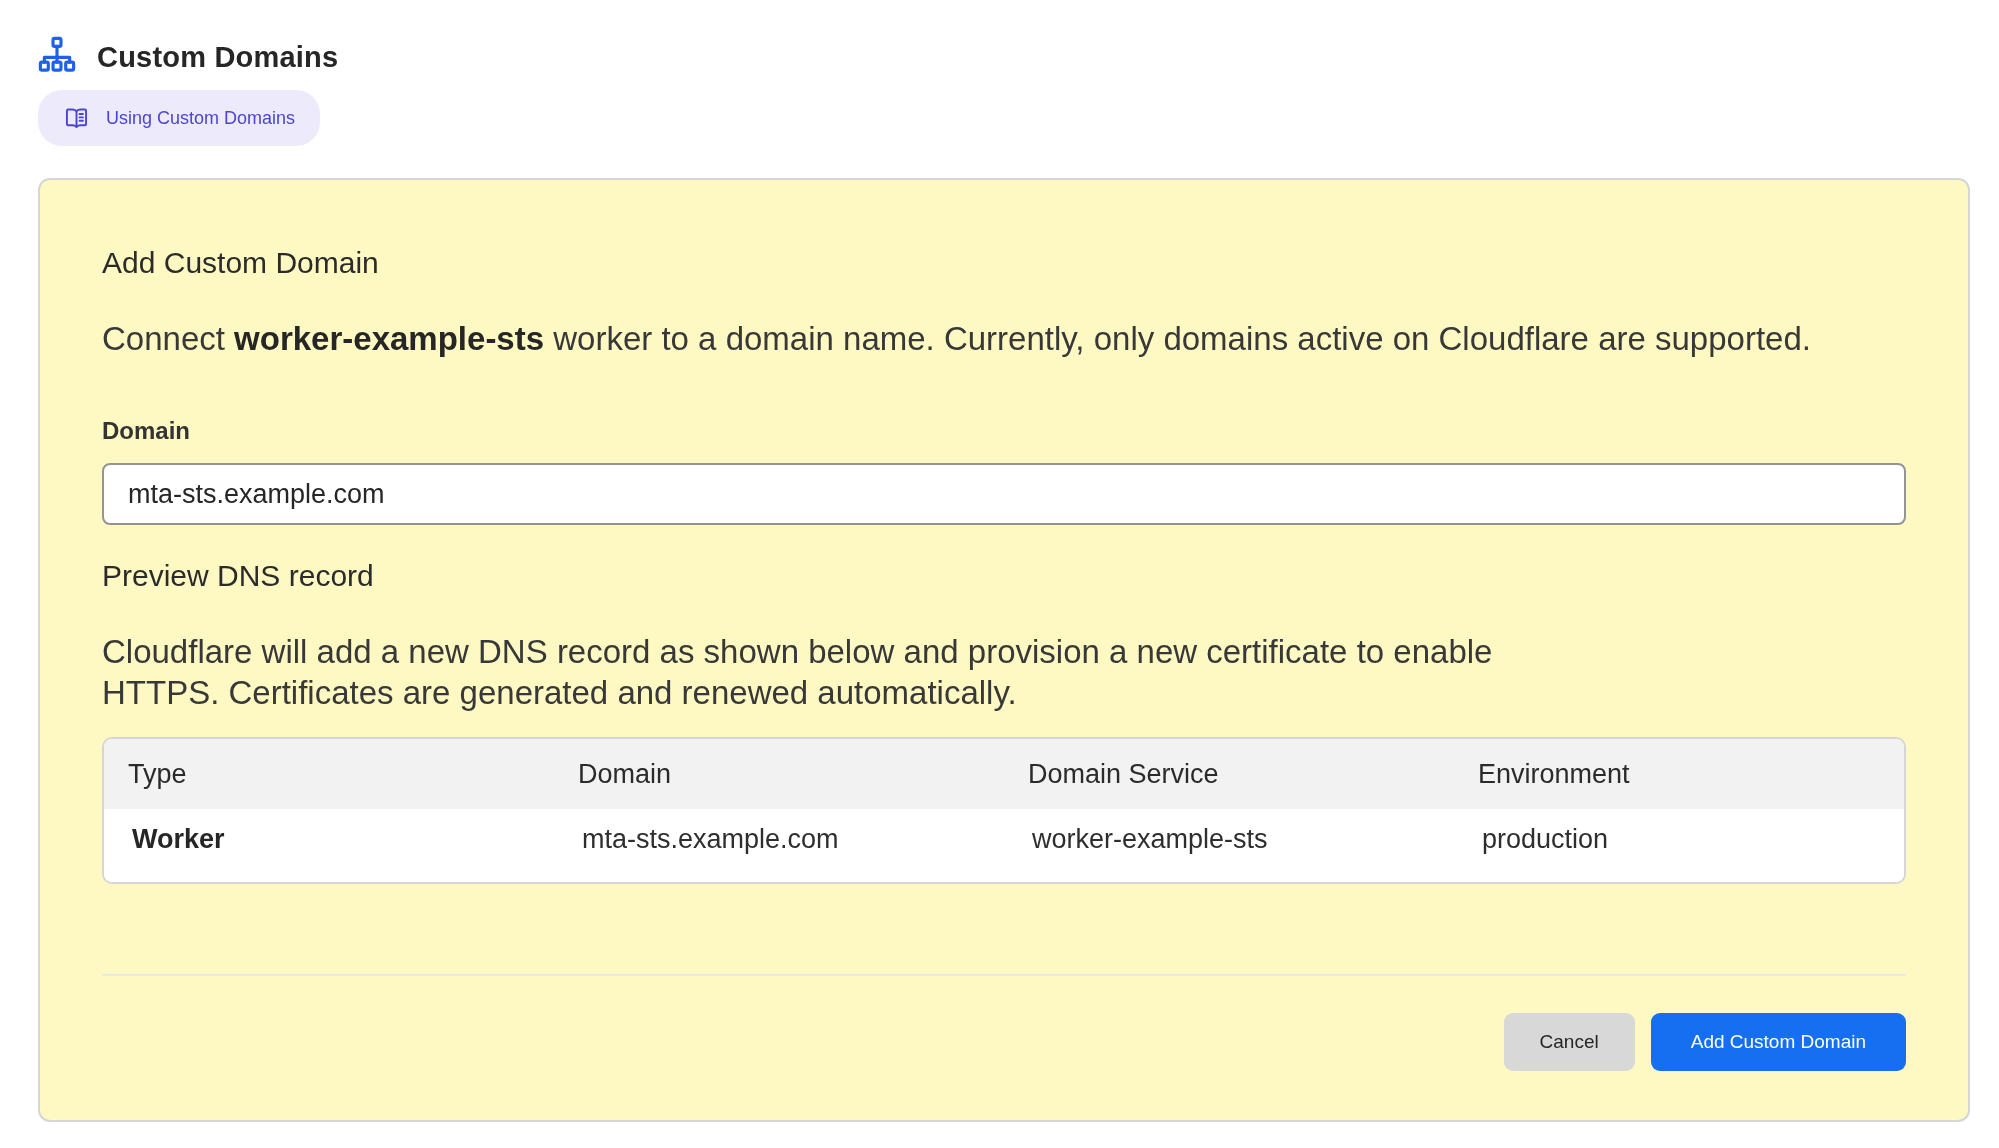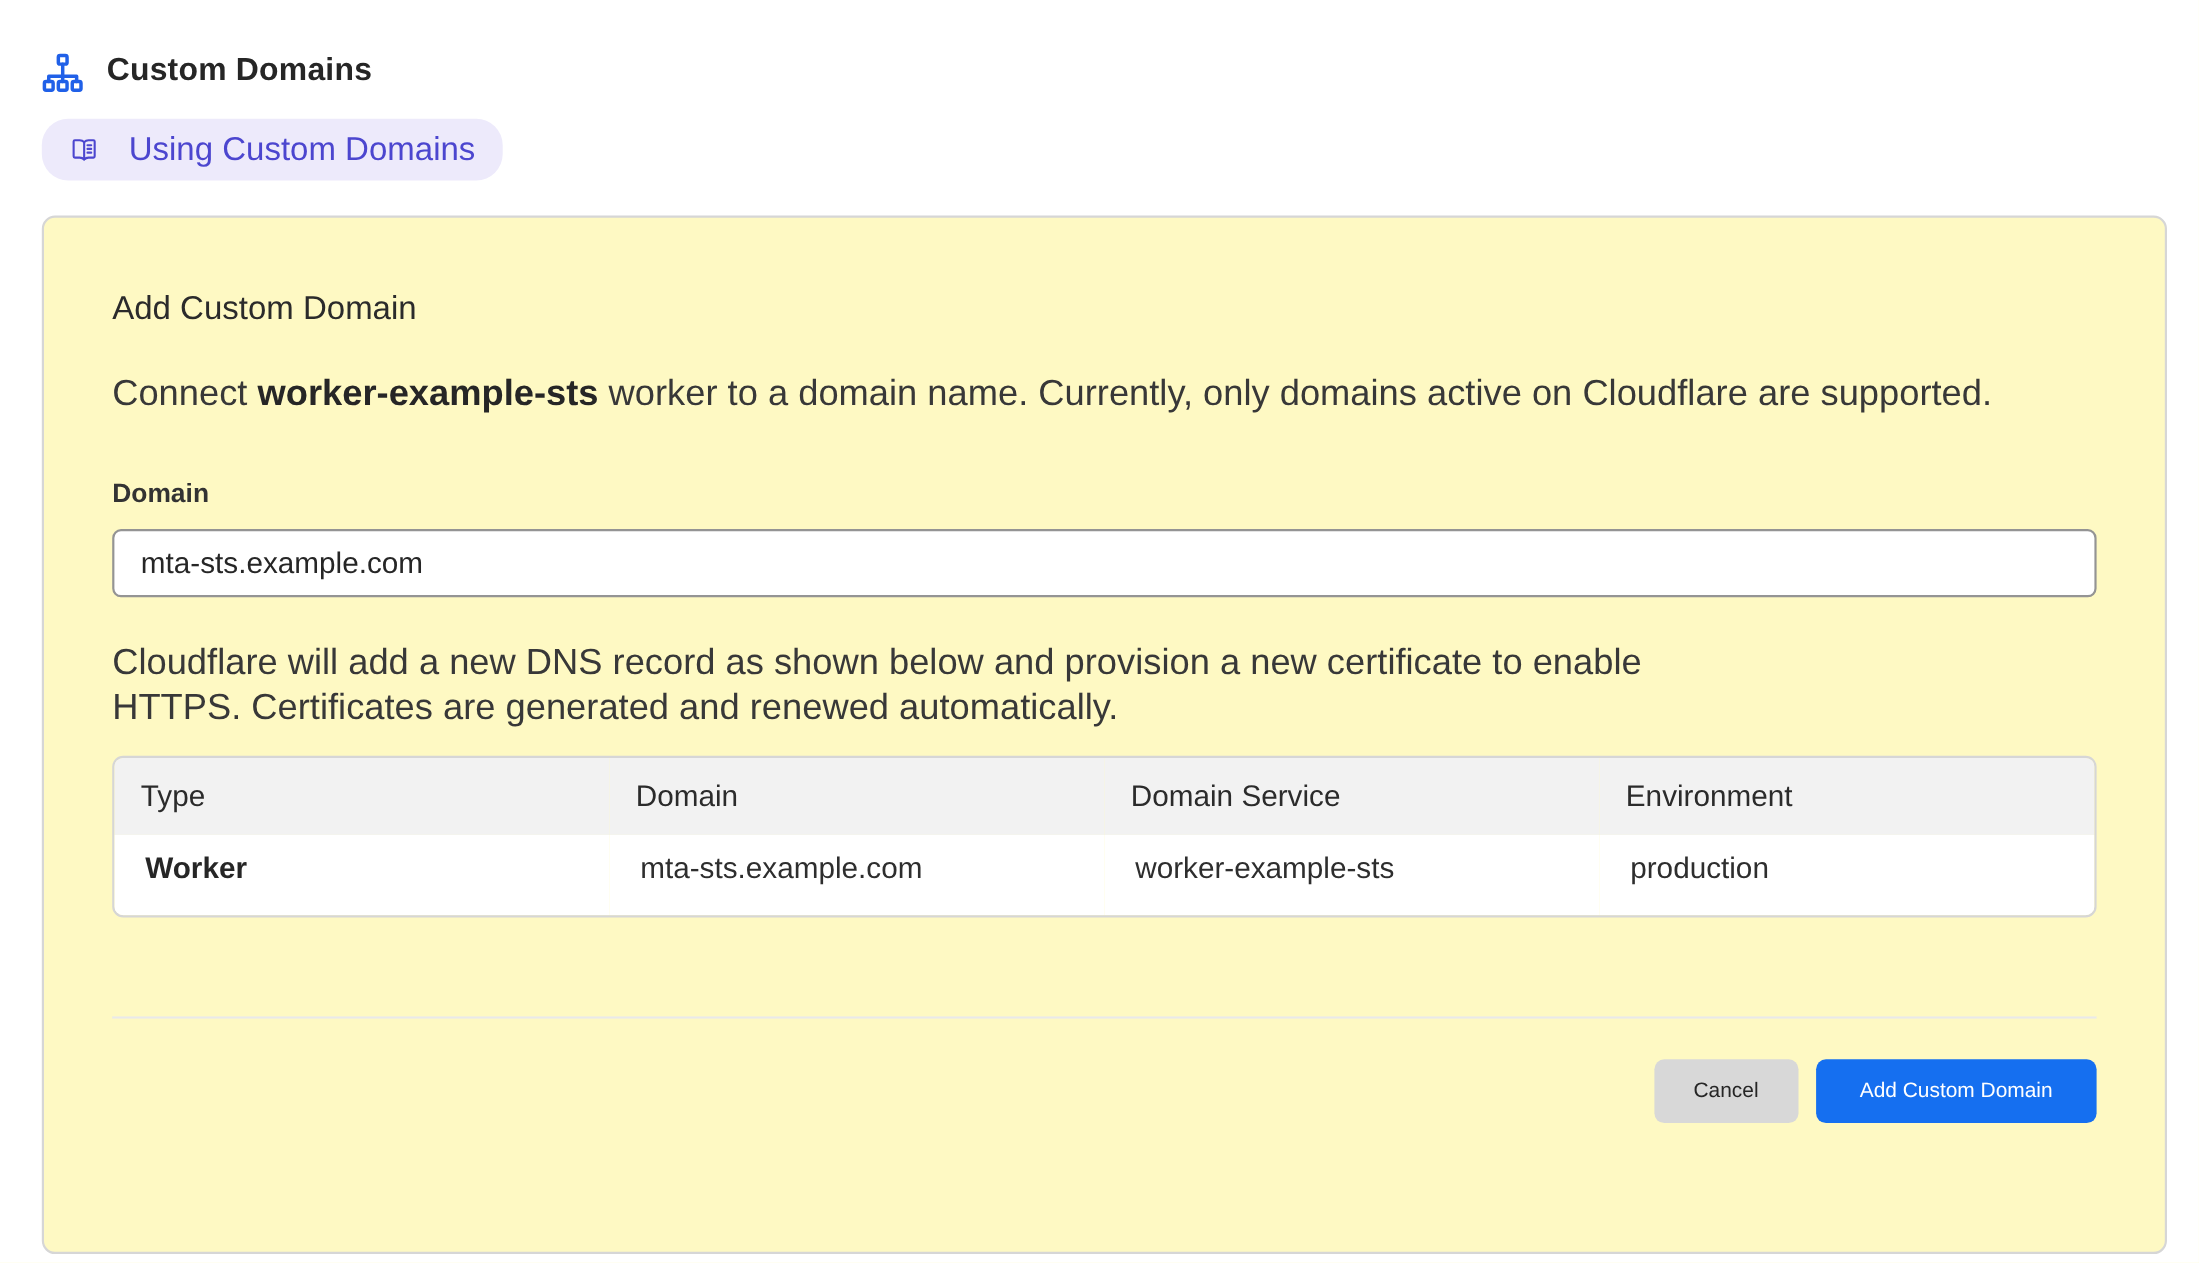--- a/index.html
+++ b/index.html
@@ -7,33 +7,33 @@
   body {
     width: 1999px; height: 1148px;
     background: #ffffff;
     font-family: "Liberation Sans", sans-serif;
     color: #262626;
     overflow: hidden;
   }
   .page { padding: 30px 38px 0 38px; }
 
   
-  .page-header { display: flex; align-items: flex-start; gap: 21px; height: 44px; margin-top: 18px; }
+  .page-header { display: flex; align-items: flex-end; gap: 21px; height: 44px; }
   .page-header h1 { margin: 0; font-size: 29px; font-weight: 600; color: #262626; letter-spacing: .2px; }
   .sitemap-icon svg { display: block; }
 
   .page-sub { margin-top: 16px; display: flex; align-items: center; gap: 26px; }
   .page-sub .sub-text { font-size: 28px; color: #363636; }
   .docs-badge {
-    display: inline-flex; align-items: center; gap: 27px;
+    display: inline-flex; align-items: center; gap: 16px;
     height: 56px; padding: 0 25px;
     border-radius: 24px;
     background: var(--badge-bg, #edeafb);
     color: var(--badge-text, #4c46cf);
-    font-size: 30px;
+    font-size: 18px;
     text-decoration: none;
     cursor: pointer;
     white-space: nowrap;
   }
   .docs-badge svg { display: block; }
 
   
   .card {
     margin-top: 32px;
     width: 1932px; height: 944px;
@@ -137,20 +137,21 @@
 
   <div class="card">
 
     <h2>Add Custom Domain</h2>
 
     <p class="desc"><span>Connect </span><strong>worker-example-sts</strong><span> worker to a domain name. Currently, only domains active on Cloudflare are supported.</span></p>
 
     <label class="field-label">Domain</label>
     <input class="domain-input" type="text" value="mta-sts.example.com" style="">
 
+    <h2 class="preview-heading">Preview DNS record</h2>
 
     <p class="desc preview-desc">Cloudflare will add a new DNS record as shown below and provision a new certificate to enable HTTPS. Certificates are generated and renewed automatically.</p>
 
     <div class="table-wrap">
       <table>
         <thead>
             <tr id="dns-head">
               <th>Type</th>
               <th>Domain</th>
               <th>Domain Service</th>

